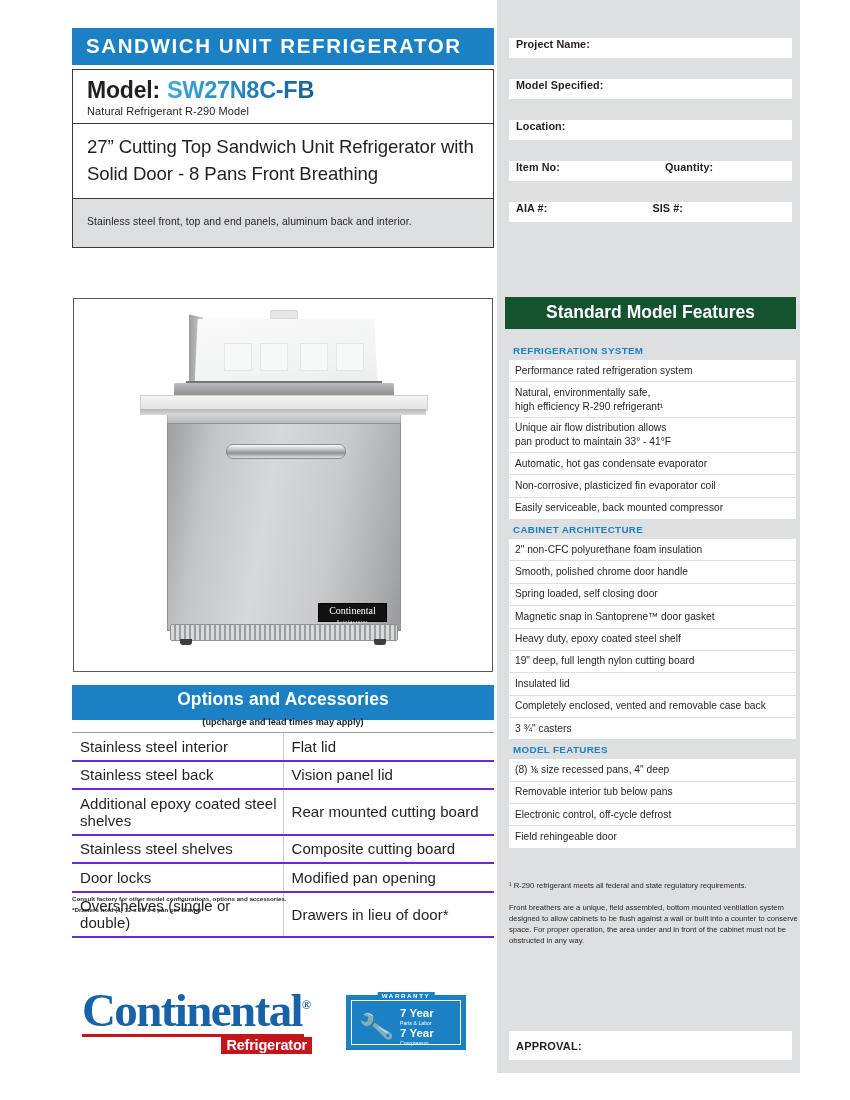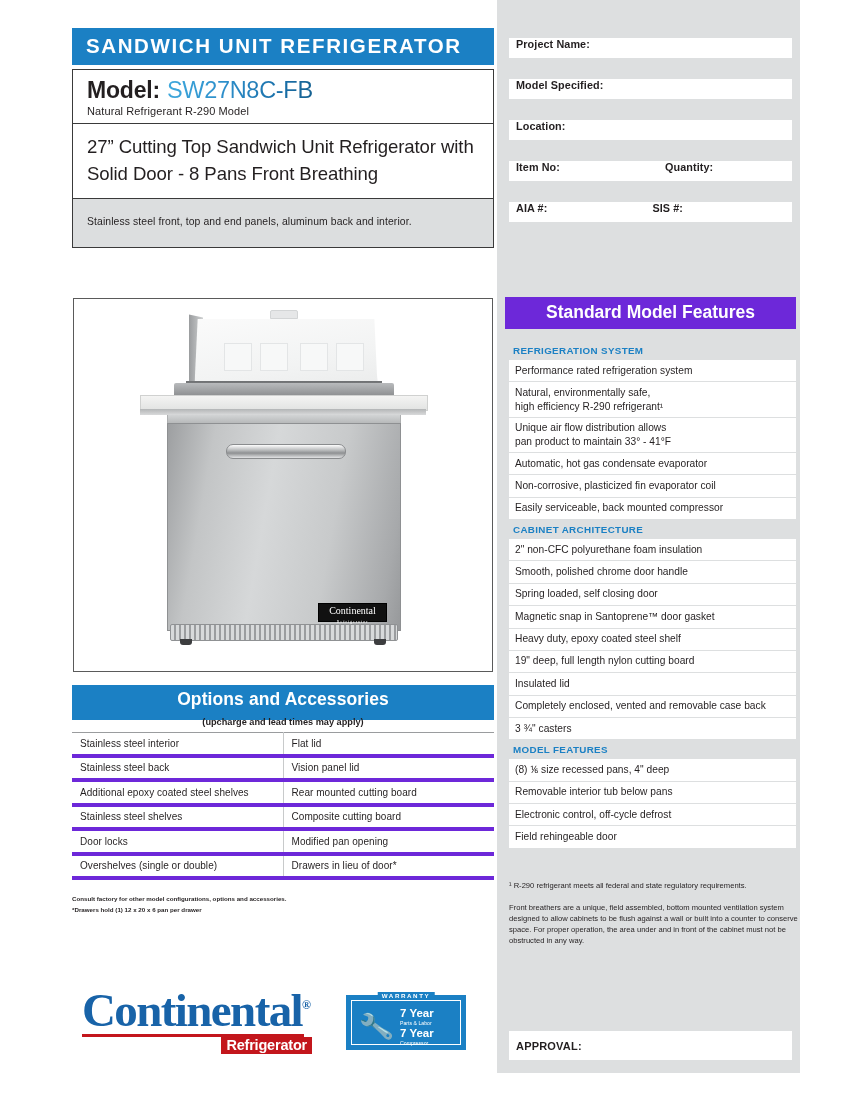--- a/index.html
+++ b/index.html
@@ -58,21 +58,21 @@
     align-items: baseline;
     gap: 7px;
   }
   .model-label {
     font-size: 23px;
     font-weight: bold;
     letter-spacing: -0.2px;
   }
   .model-value {
     font-size: 23.5px;
-    font-weight: normal;
+    font-weight: bold;
     letter-spacing: -0.3px;
     background: linear-gradient(100deg,#3fa9dd 0%, #2d8fcb 38%, #1a6fa8 78%, #15608f 100%);
     -webkit-background-clip: text;
     background-clip: text;
     color: transparent;
   }
   .model-sub {
     font-size: 11px;
     margin-top: 1px;
     letter-spacing: 0.1px;
@@ -208,23 +208,23 @@
     font-weight: bold;
   }
   .opt-table {
     position: absolute;
     left: 72px; top: 732px;
     width: 422px;
     border-collapse: collapse;
     border-top: 1px solid #9a9c9e;
   }
   .opt-table td {
-    font-size: 10px;
+    font-size: 15px;
     padding: 4.5px 0 5px 8px;
-    border-bottom: 4px solid #6d28d9;
+    border-bottom: 2px solid #6d28d9;
     width: 50%;
     letter-spacing: 0.05px;
   }
   .opt-table td.right-cell { border-left: 1px solid #c8cacb; }
 
   .footnotes {
     position: absolute;
     left: 72px; top: 893px;
     width: 300px;
     font-size: 6.2px;
@@ -307,21 +307,21 @@
     font-size: 10.8px;
     font-weight: bold;
     letter-spacing: 0.1px;
   }
   .spec-field .second { margin-left: 105px; }
 
   .std-head {
     position: absolute;
     left: 505px; top: 297px;
     width: 291px;
-    background: #6d28d9;
+    background: #14532d;
     color: #ffffff;
     text-align: center;
     font-size: 17.5px;
     font-weight: bold;
     padding: 5px 0 6px 0;
   }
 
   .feat-wrap {
     position: absolute;
     left: 509px; top: 341px;

